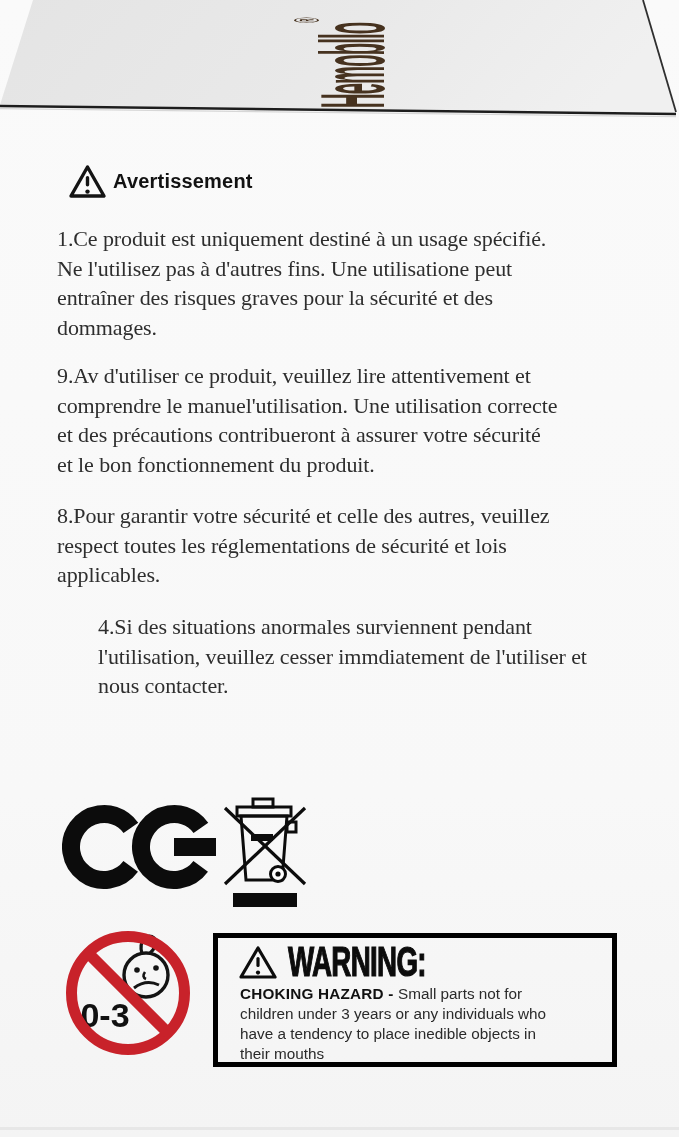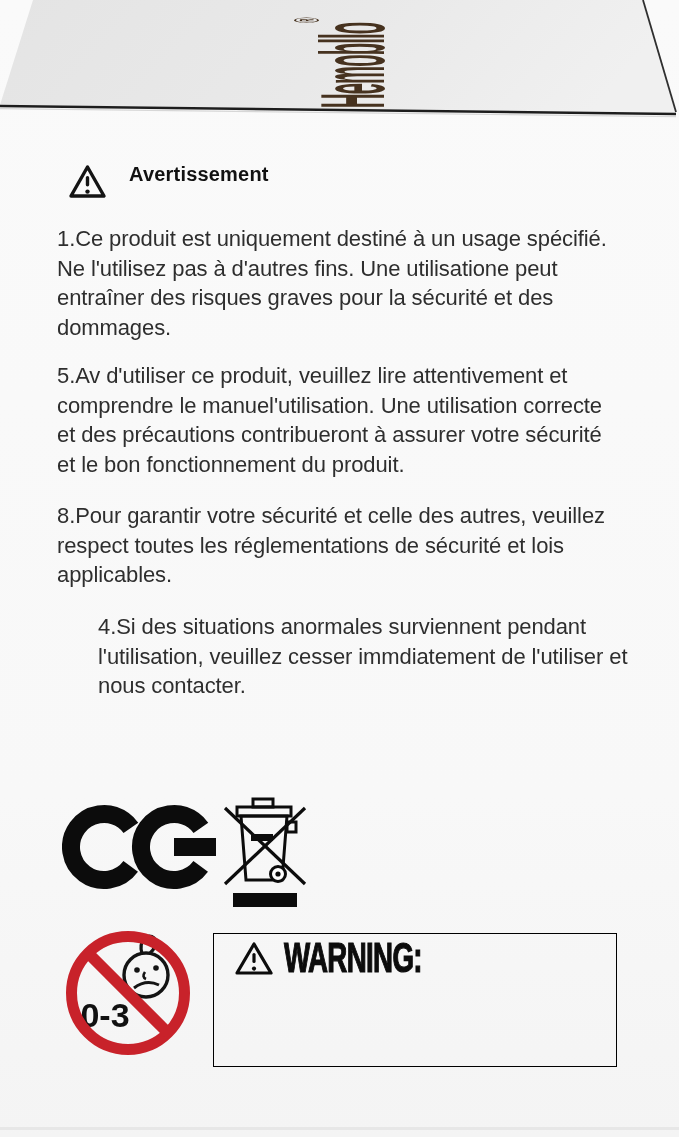--- a/index.html
+++ b/index.html
@@ -26,37 +26,37 @@
     display:inline-block; white-space:nowrap;
     transform-origin:0 0;
     transform:scale(1.9,0.42) rotate(-90deg);
     font-size:48px; font-weight:bold; letter-spacing:-2px;
     color:#46321f;
   }
   .logo-text .reg { font-size:18px; vertical-align:34px; letter-spacing:0; }
   
   .avert-header {
     position:absolute; left:68px; top:163px;
-    display:flex; gap:22px;
+    display:flex; align-items:center; gap:6px;
   }
   .avert-header h1 { font-size:20px; font-weight:bold; color:#121212; letter-spacing:0.2px; }
   .para {
     position:absolute; left:57px; width:588px;
     font-size:22px; line-height:29.5px; color:#2e2e2e;
-    white-space:pre-line; letter-spacing:-0.1px;
+    white-space:pre-line; letter-spacing:-0.1px;font-family:Liberation Serif, serif;
   }
   .p1 { top:224px; } .p2 { top:361px; } .p3 { top:501px; } .p4 { top:612px;margin-left:41px; }
   
   .ce-svg   { position:absolute; left:62px;  top:803px; }
   .weee-svg { position:absolute; left:221px; top:786px; }
   
   .prohibit-svg { position:absolute; left:60px; top:925px; }
   .choke-box {
     position:absolute; left:213px; top:933px; width:404px; height:134px;
-    border:1px solid #000000; background:transparent;
+    border:5px solid #000000; background:transparent;
   }
   .choke-title-row {
     display:flex; align-items:center; gap:10px;
     margin:5px 0 0 20px; height:38px;
   }
   .choke-title {
     display:inline-block; transform:scaleX(0.66); transform-origin:left center;
     font-size:42px; font-weight:bold; letter-spacing:-1px; color:#0c0c0c;
     -webkit-text-stroke:1.2px #0c0c0c; white-space:nowrap;
   }
@@ -97,21 +97,21 @@
     <rect x="17.8" y="13" width="3.4" height="10.5" rx="1.7" fill="#141414"></rect>
     <circle cx="19.5" cy="28.6" r="2.2" fill="#141414"></circle>
   </svg>
   <h1>Avertissement</h1>
 </header>
 
 <p class="para p1">1.Ce produit est uniquement destiné à un usage spécifié.
 Ne l'utilisez pas à d'autres fins. Une utilisatione peut
 entraîner des risques graves pour la sécurité et des
 dommages.</p>
-<p class="para p2">5.Av d'utiliser ce produit, veuillez lire attentivement et
+<p class="para p2">9.Av d'utiliser ce produit, veuillez lire attentivement et
 comprendre le manuel'utilisation. Une utilisation correcte
 et des précautions contribueront à assurer votre sécurité
 et le bon fonctionnement du produit.</p>
 <p class="para p3">8.Pour garantir votre sécurité et celle des autres, veuillez
 respect toutes les réglementations de sécurité et lois
 applicables.</p>
 <p class="para p4">4.Si des situations anormales surviennent pendant
 l'utilisation, veuillez cesser immdiatement de l'utiliser et
 nous contacter.</p>
 
@@ -154,13 +154,17 @@
 
 <div class="choke-box">
   <div class="choke-title-row">
     <svg width="40" height="35" viewBox="0 0 40 35">
       <path d="M20 3 L37 32 H3 Z" fill="none" stroke="#0c0c0c" stroke-width="3.2" stroke-linejoin="round"></path>
       <rect x="18.4" y="12" width="3.2" height="10" rx="1.6" fill="#0c0c0c"></rect>
       <circle cx="20" cy="27.6" r="2.1" fill="#0c0c0c"></circle>
     </svg>
     <span class="choke-title">WARNING:</span>
   </div>
+  <p class="choke-body"><b>CHOKING HAZARD - </b><span>Small parts not for
+children under 3 years or any individuals who
+have a tendency to place inedible objects in
+their mouths</span></p>
 </div>
 
 </body></html>

